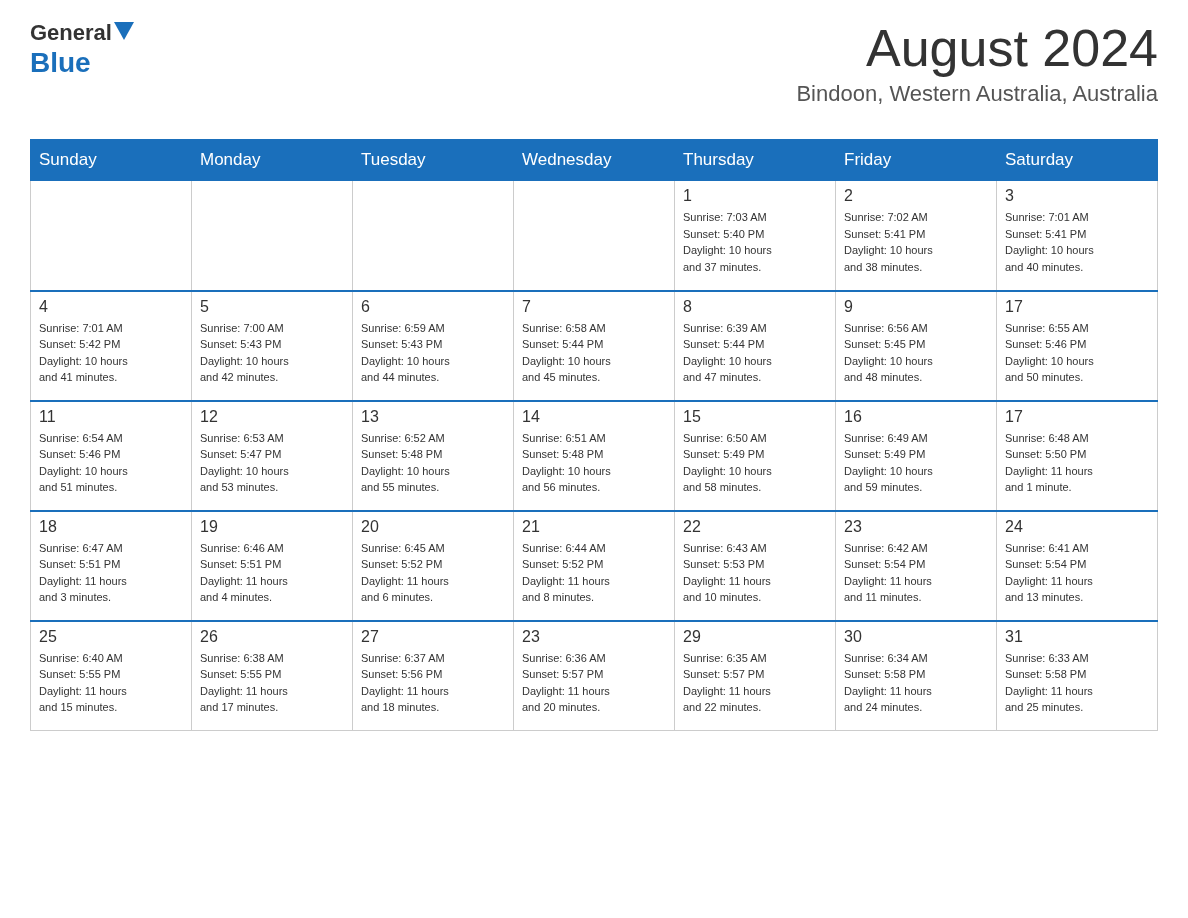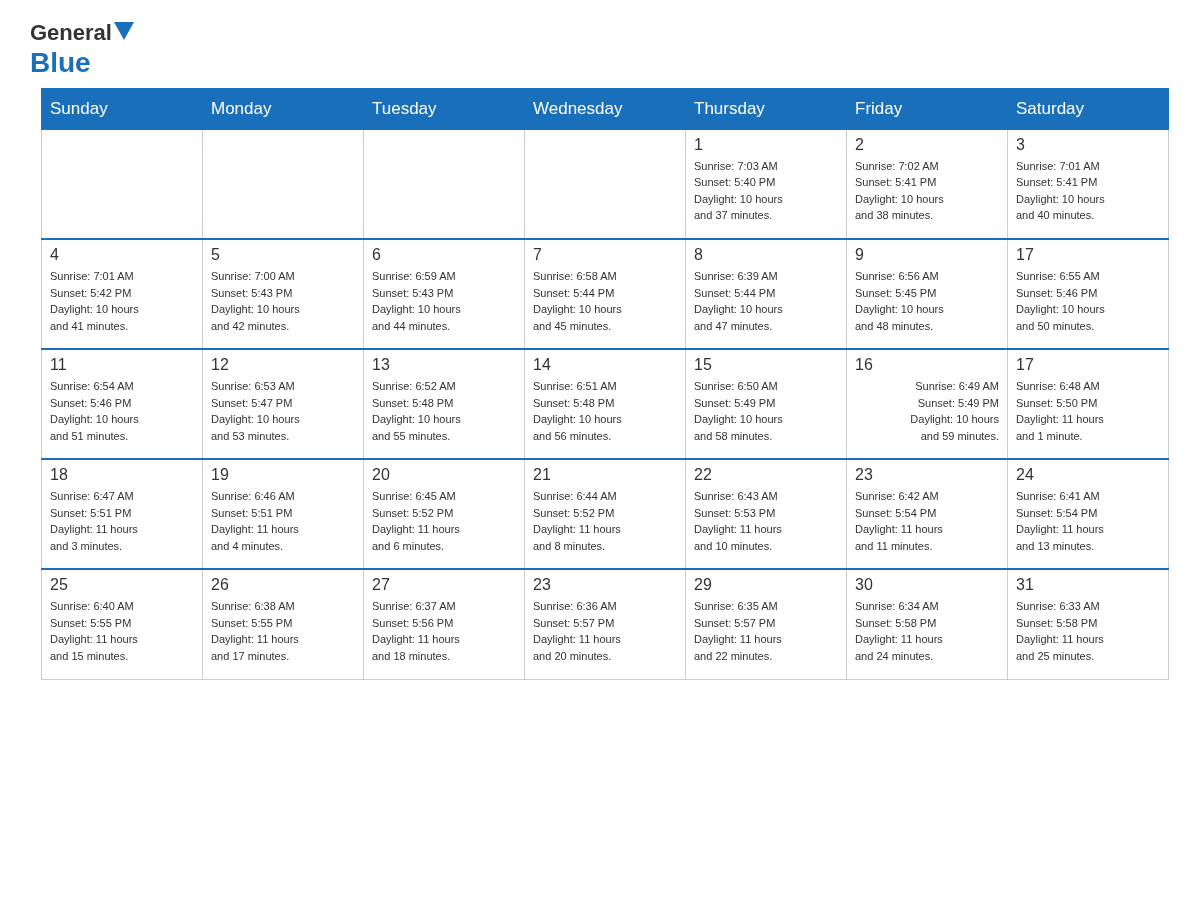--- a/index.html
+++ b/index.html
@@ -8,21 +8,21 @@
       background: #fff;
       color: #333;
       padding: 20px 30px;
       width: 1188px;
       min-height: 918px;
     }
     .header-section {
       display: flex;
       justify-content: space-between;
       align-items: flex-start;
-      margin-bottom: 8px;
+      margin-bottom: 32px;
     }
     .logo {
       display: flex;
       align-items: center;
       gap: 0;
     }
     .logo-text {
       font-size: 22px;
       font-weight: bold;
       color: #333;
@@ -57,21 +57,20 @@
     }
     .location-subtitle {
       font-size: 22px;
       color: #555;
       margin-top: 4px;
     }
     .calendar-table {
       width: 100%;
       border-collapse: collapse;
       table-layout: fixed;
-      margin-left: 11px;
     }
     .calendar-table th {
       background-color: #1a6fbb;
       color: #fff;
       padding: 10px 8px;
       text-align: left;
       font-size: 17px;
       font-weight: normal;
       border: 1px solid #1a6fbb;
     }
@@ -109,20 +108,22 @@
   <div class="logo">
     <div style="display:flex; flex-direction:column; line-height:1.2;">
       <div style="display:flex; align-items:center;">
         <span class="logo-text">General</span>
         <span class="logo-triangle"></span>
       </div>
       <span class="logo-blue">Blue</span>
     </div>
   </div>
   <div class="title-section">
+    <div class="month-title">August 2024</div>
+    <div class="location-subtitle">Bindoon, Western Australia, Australia</div>
   </div>
 </div>
 
 <table class="calendar-table">
   <thead>
     <tr>
       <th>Sunday</th>
       <th>Monday</th>
       <th>Tuesday</th>
       <th>Wednesday</th>
@@ -241,21 +242,21 @@
         </td>
         <td>
           <span class="day-number">15</span>
           <div class="day-info" style="white-space: pre-line;">Sunrise: 6:50 AM
 Sunset: 5:49 PM
 Daylight: 10 hours
 and 58 minutes.</div>
         </td>
         <td>
           <span class="day-number">16</span>
-          <div class="day-info" style="white-space: pre-line; text-align: right;">Sunrise: 6:49 AM
+          <div class="day-info" style="white-space: pre-line;">Sunrise: 6:49 AM
 Sunset: 5:49 PM
 Daylight: 10 hours
 and 59 minutes.</div>
         </td>
         <td>
           <span class="day-number">17</span>
           <div class="day-info" style="white-space: pre-line;">Sunrise: 6:48 AM
 Sunset: 5:50 PM
 Daylight: 11 hours
 and 1 minute.</div>

